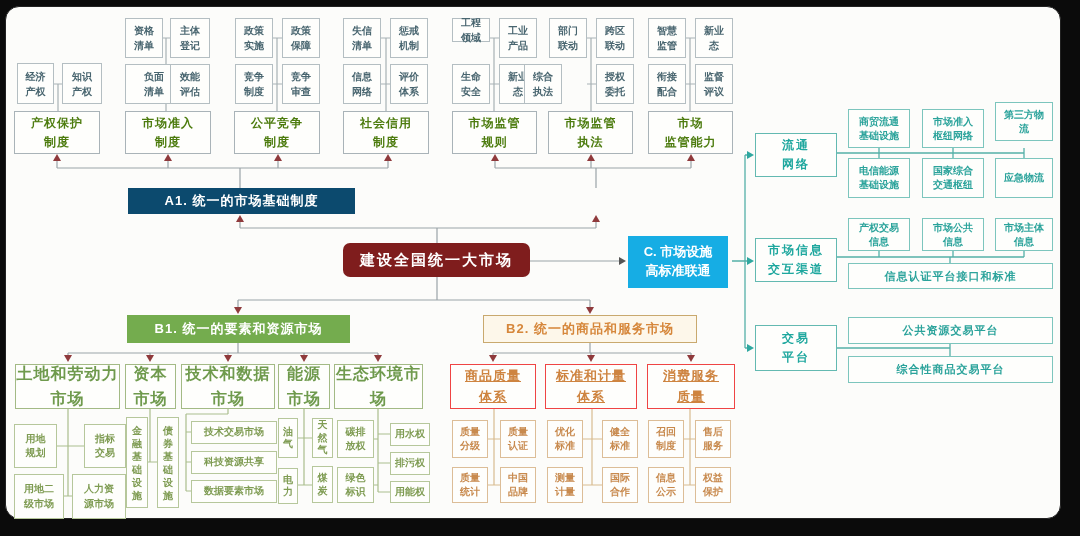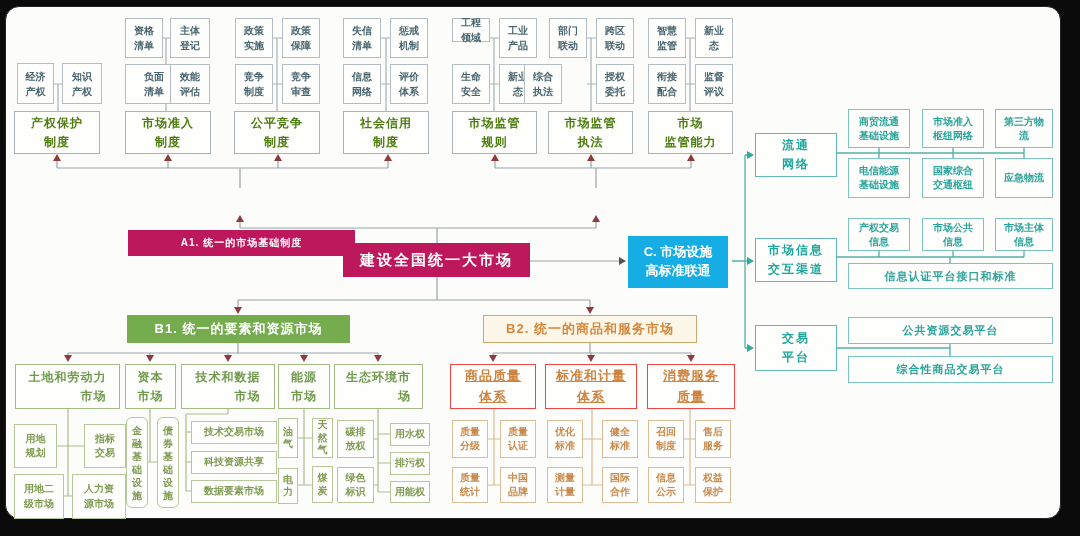--- a/index.html
+++ b/index.html
@@ -7,30 +7,30 @@
          font-family:"Liberation Sans","DejaVu Sans",sans-serif;}
   #paper{position:absolute;left:5px;top:6px;width:1054px;height:511px;background:#fcfcfa;
          border-radius:14px;border:1px solid #222;}
   #wires{position:absolute;left:0;top:0;width:1080px;height:536px;}
   .b{position:absolute;box-sizing:border-box;display:flex;align-items:center;justify-content:center;
      text-align:center;white-space:pre-line;background:#fefefc;font-weight:bold;}
   
   .tc{border:1px solid #b4bec2;color:#48656f;font-size:10px;line-height:1.5;}
   .th{border:1px solid #a9b3b8;color:#4d7c0f;font-size:12px;line-height:1.55;letter-spacing:1px;}
   
-  .a1{background:#be185d;color:#fff;font-size:10px;letter-spacing:1px;margin-top:42px;}
+  .a1{background:#0c4a6e;color:#fff;font-size:13px;letter-spacing:1px;}
   .a2{border:1.5px solid #949ea6;color:#7a3b9d;font-size:13px;letter-spacing:1px;}
-  .red{background:#be185d;color:#fff;font-size:15px;letter-spacing:2px;}
+  .red{background:#7f1d1d;color:#fff;font-size:15px;letter-spacing:2px;border-radius:7px;}
   .cbx{background:#16ade4;color:#fff;font-size:13px;line-height:1.45;}
   .b1g{background:#74ac4e;color:#fff;font-size:13px;letter-spacing:1px;}
   .b2g{background:#fdf7ea;border:1.5px solid #c9a96e;color:#d6873b;font-size:13px;letter-spacing:1px;}
   
-  .bh{border:1px solid #a3ba85;color:#6f9a4d;font-size:12px;line-height:1.55;letter-spacing:1px;text-align:right;}
+  .bh{border:1px solid #a3ba85;color:#6f9a4d;font-size:16px;line-height:1.55;letter-spacing:1px;}
   .bc{border:1px solid #b6c79b;color:#7f9c53;font-size:10px;line-height:1.45;}
-  .vert{padding:2px 5px;line-height:1.3;border-radius:6px;}
+  .vert{padding:2px 5px;line-height:1.3;}
   .nar{padding:0 4px;line-height:1.25;}
   
   .oh{border:1px solid #ef4444;color:#ce8440;font-size:13px;line-height:1.55;letter-spacing:1px;text-decoration:underline;}
   .oc{border:1px solid #dcbd97;color:#c88a4e;font-size:10px;line-height:1.45;}
   
   .ch{border:1.5px solid #63b9b1;color:#1ea79e;font-size:12px;line-height:1.6;letter-spacing:2px;}
   .cc{border:1px solid #7cc5bd;color:#2ba39b;font-size:10px;line-height:1.4;}
   .cw{border:1px solid #7cc5bd;color:#2ba39b;font-size:11px;letter-spacing:1px;}
 </style>
 </head>
@@ -221,21 +221,21 @@
 网络</div>
   <div class="b ch" style="left:755px;top:238px;width:82px;height:44px">市场信息
 交互渠道</div>
   <div class="b ch" style="left:755px;top:325px;width:82px;height:46px">交易
 平台</div>
 
   <div class="b cc" style="left:848px;top:109px;width:62px;height:39px">商贸流通
 基础设施</div>
   <div class="b cc" style="left:922px;top:109px;width:62px;height:39px">市场准入
 枢纽网络</div>
-  <div class="b cc" style="left:995px;top:109px;width:58px;height:39px">第三方物
+  <div class="b cc" style="left:995px;top:102px;width:58px;height:39px">第三方物
 流</div>
   <div class="b cc" style="left:848px;top:158px;width:62px;height:40px">电信能源
 基础设施</div>
   <div class="b cc" style="left:922px;top:158px;width:62px;height:40px">国家综合
 交通枢纽</div>
   <div class="b cc" style="left:995px;top:158px;width:58px;height:40px">应急物流</div>
   <div class="b cc" style="left:848px;top:218px;width:62px;height:33px">产权交易
 信息</div>
   <div class="b cc" style="left:922px;top:218px;width:62px;height:33px">市场公共
 信息</div>

